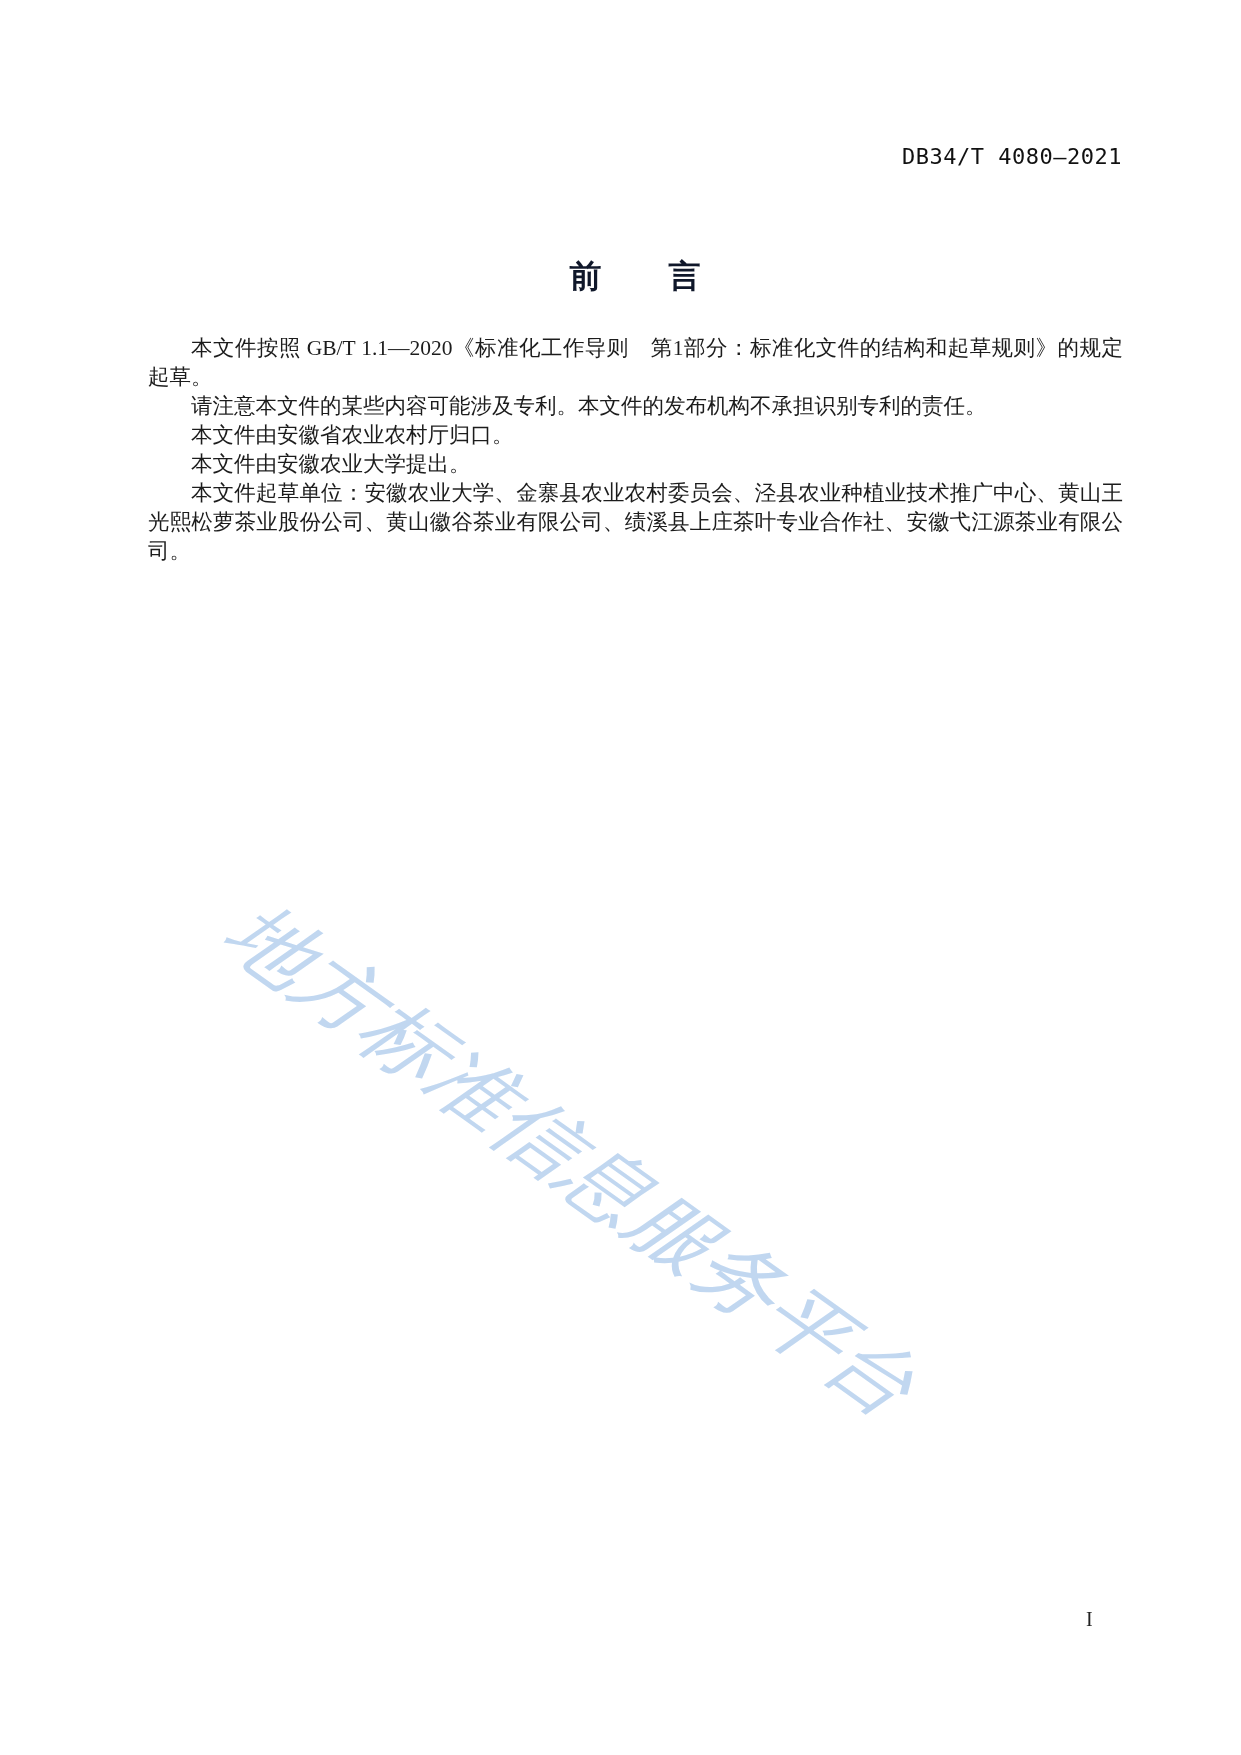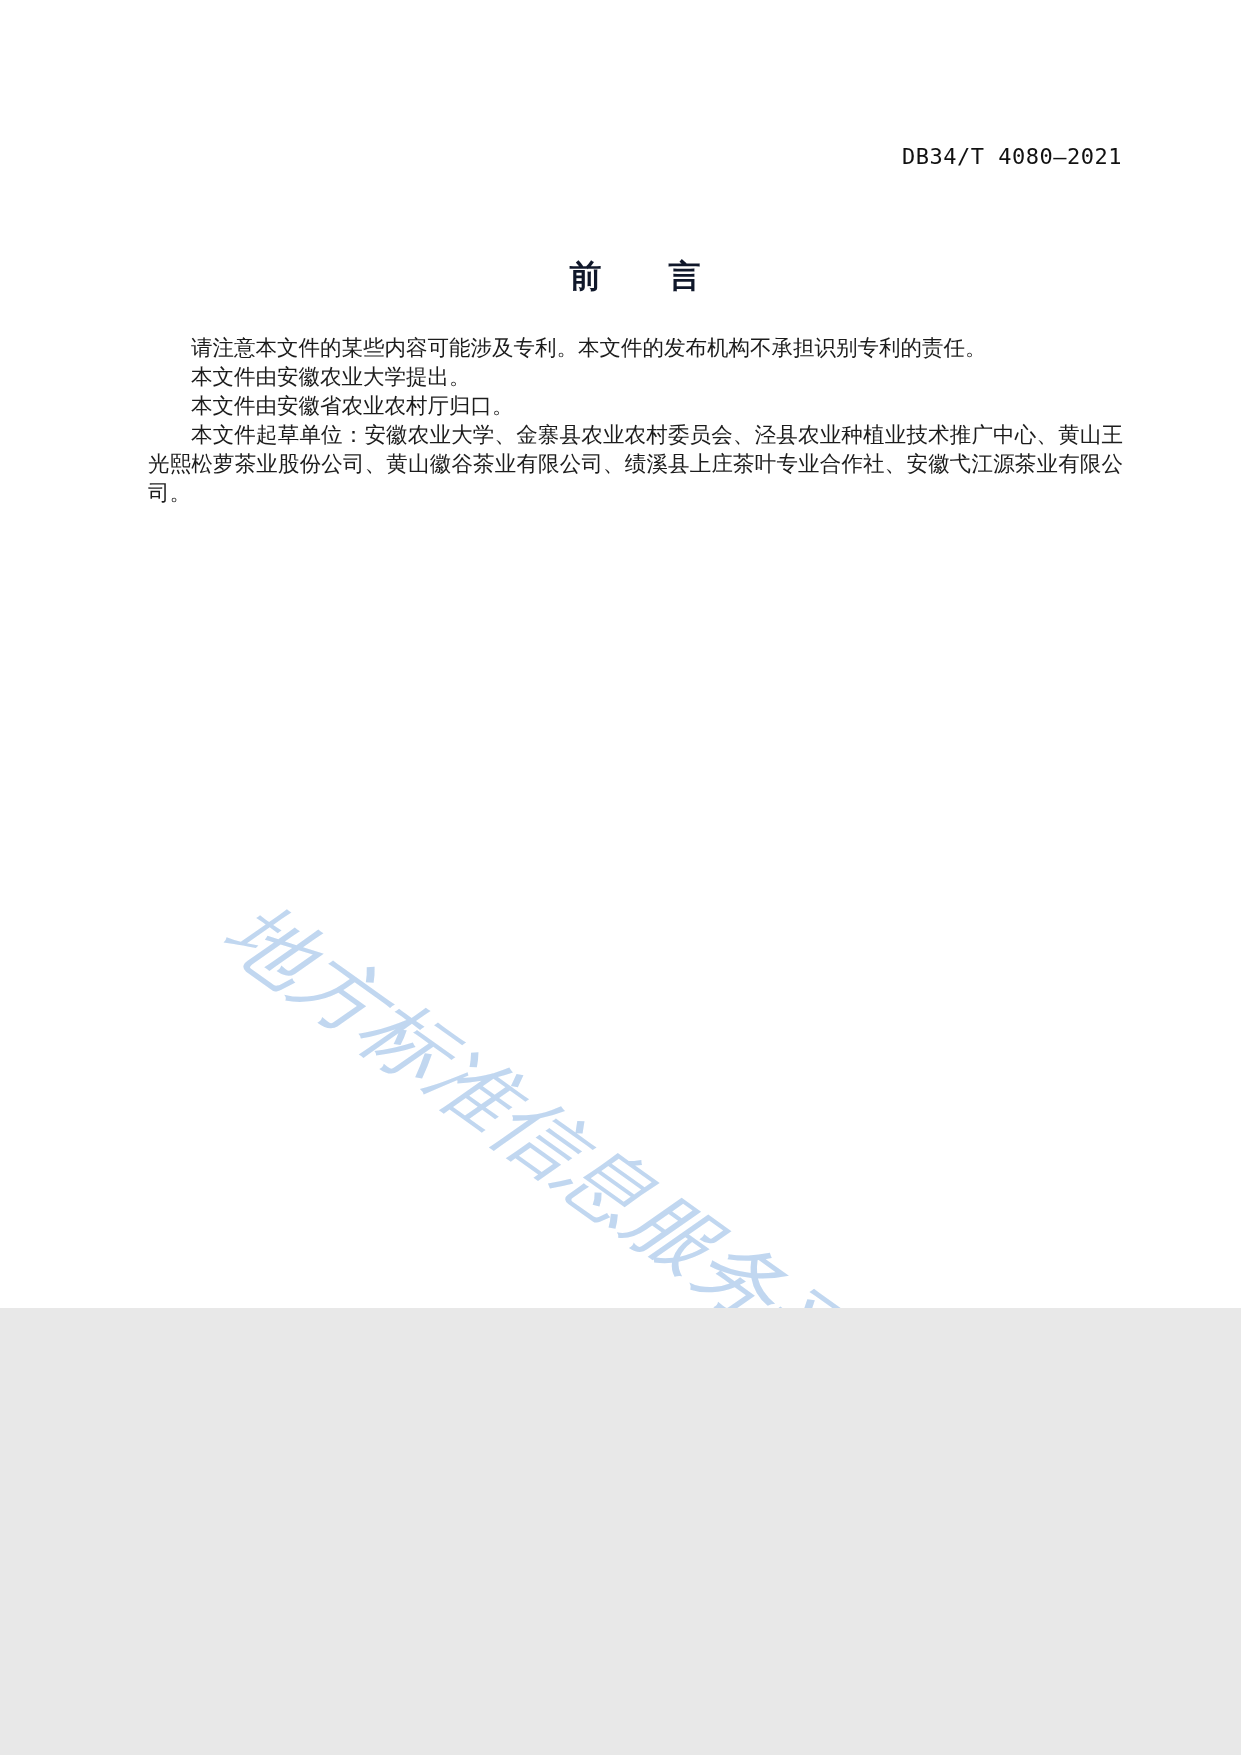--- a/index.html
+++ b/index.html
@@ -3,21 +3,21 @@
 <meta charset="utf-8">
 <style>
   html, body {
     margin: 0;
     padding: 0;
     background: #e8e8e8;
   }
   .page {
     position: relative;
     width: 1241px;
-    height: 1308px;
+    height: 1755px;
     background: #ffffff;
     overflow: hidden;
     font-family: "Liberation Serif", "DejaVu Serif", serif;
     color: #1c1c1c;
   }
   .header-code {
     position: absolute;
     top: 144px;
     right: 119px;
     font-family: "DejaVu Sans Mono", "Liberation Mono", monospace;
@@ -83,23 +83,24 @@
 </head>
 <body>
 
 <div class="page">
 
   <div class="header-code">DB34/T 4080—2021</div>
 
   <h1 class="doc-title">前　　言</h1>
 
   <div class="foreword">
+    <p>本文件按照 GB/T 1.1—2020《标准化工作导则　第1部分：标准化文件的结构和起草规则》的规定起草。</p>
     <p>请注意本文件的某些内容可能涉及专利。本文件的发布机构不承担识别专利的责任。</p>
+    <p>本文件由安徽省农业农村厅归口。</p>
     <p>本文件由安徽农业大学提出。</p>
-    <p>本文件由安徽省农业农村厅归口。</p>
     <p>本文件起草单位：安徽农业大学、金寨县农业农村委员会、泾县农业种植业技术推广中心、黄山王光熙松萝茶业股份公司、黄山徽谷茶业有限公司、绩溪县上庄茶叶专业合作社、安徽弋江源茶业有限公司。</p>
   </div>
 
   <div class="watermark" style="color: rgb(183, 209, 238);">地方标准信息服务平台</div>
 
   <div class="page-number">I</div>
 
 </div>
 
 </body></html>

